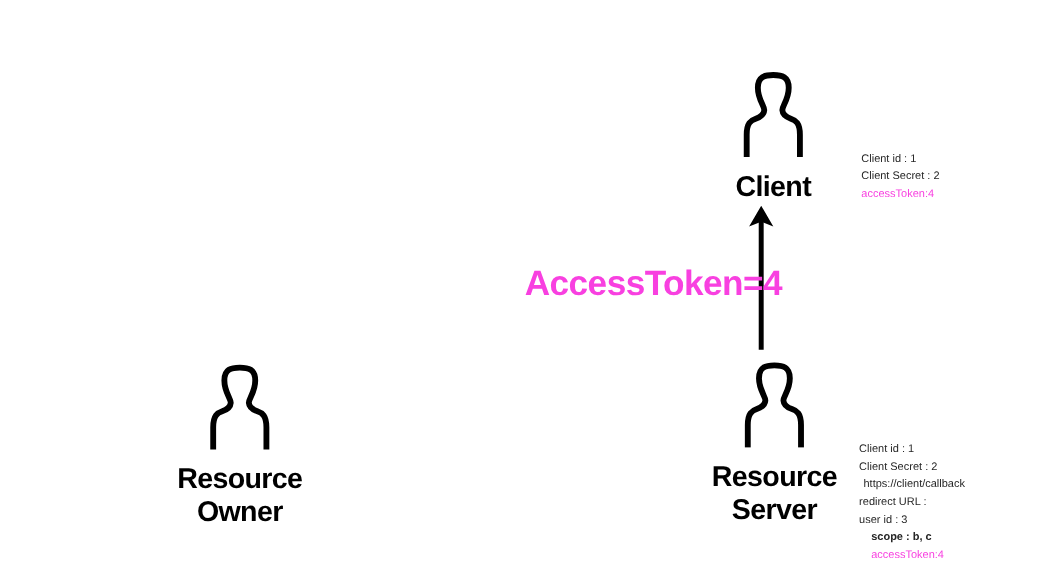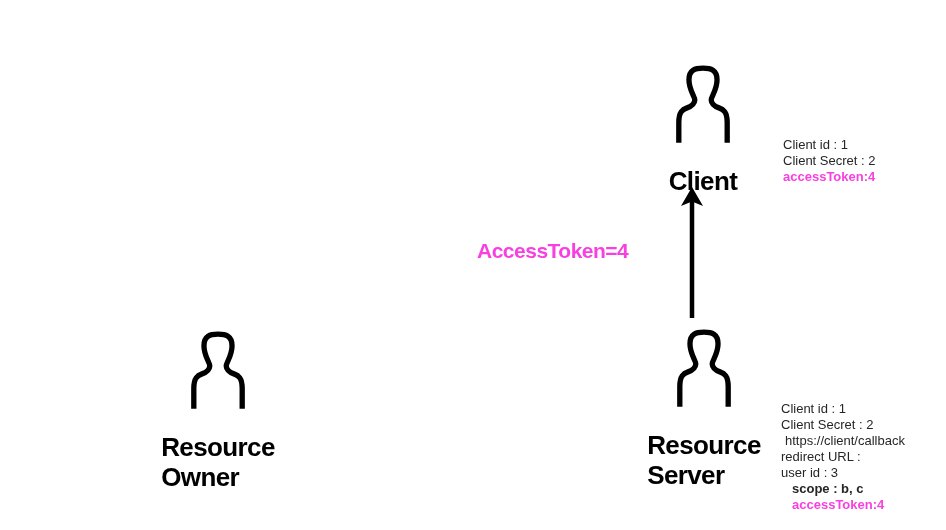--- a/index.html
+++ b/index.html
@@ -22,52 +22,53 @@
     flex-direction: column;
     align-items: center;
   }
   .person-svg { display: block; width: 60px; height: 78px; }
   .person-svg path {
     fill: none;
     stroke: var(--ink, #000000);
     stroke-width: 5.5;
   }
   .actor-label {
-    margin-top: 23px;
+    margin-top: 11px;
     font-size: 26px;
     font-weight: 700;
     line-height: 30px;
     letter-spacing: -0.6px;
     color: var(--ink, #000000);
+    text-align: center;
     white-space: pre-line;
   }
   #actor-client { left: 643px; top: 65px; }
   #actor-owner  { left: 158px; top: 331px; }
   #actor-server { left: 644px; top: 329px; }
 
   .info {
     position: absolute;
-    font-size: 13px;
+    font-size: 10px;
     line-height: 16px;
     color: var(--text-dark, #262626);
     white-space: nowrap;
   }
   #client-info { left: 783px; top: 137px; }
   #server-info { left: 781px; top: 401px; }
   .info-line.ind-1 { padding-left: 4px; }
   .info-line.ind-2 { padding-left: 11px; font-weight: bold; }
   .info-line.hl {
     color: var(--accent, #f840e0);
-    font-weight: 700;
+    font-weight: 400;
   }
 
   .flow-label {
     position: absolute;
     left: 477px; top: 239px;
-    font-size: 21px;
+    font-size: 32px;
     font-weight: 700;
     letter-spacing: -0.5px;
     color: var(--accent, #f840e0);
     white-space: nowrap;
   }
 
   .arrow-svg {
     position: absolute;
     left: 677px; top: 187px;
     width: 30px; height: 132px;

